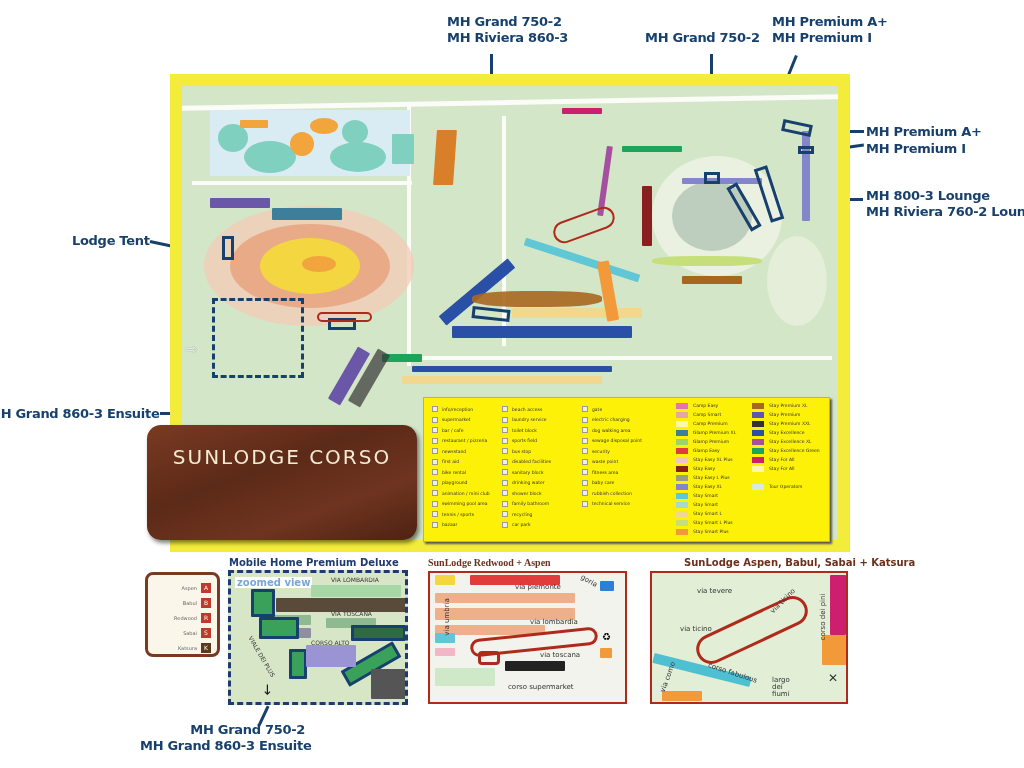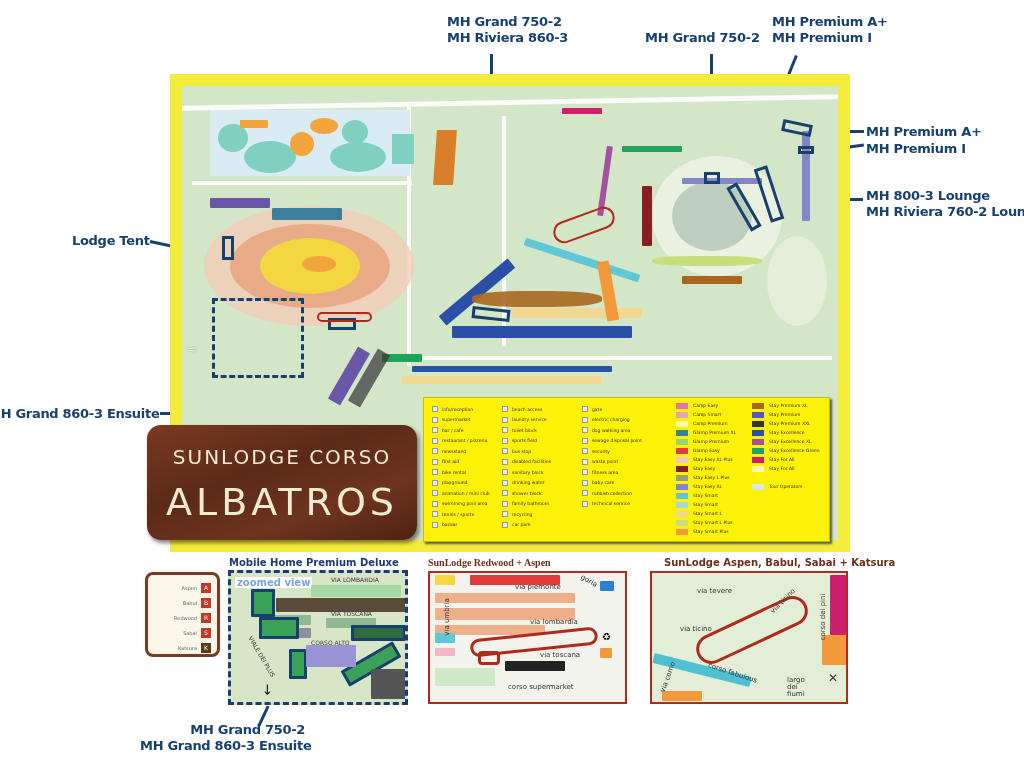--- a/index.html
+++ b/index.html
@@ -168,21 +168,20 @@
     <div class="outline" style="left:556px; top:96px; width:12px; height:50px; transform:rotate(-30deg);"></div>
     <div class="red-outline" style="left:370px; top:128px; width:64px; height:22px; transform:rotate(-20deg);"></div>
     <div class="red-outline" style="left:135px; top:226px; width:55px; height:10px; border-radius:6px;"></div>
 
     <div style="position:absolute; left:4px; top:255px; font-size:14px; color:#fff; text-shadow:0 0 1px #555;">⇨</div>
   </div>
 </div>
 
 <div id="sign">
   <div class="line1">SUNLODGE CORSO</div>
-  <div class="line2">ALBATROS</div>
 </div>
 
 <div id="legend">
   <div class="leg-col" style="left:8px;">
     <div class="leg-item">
         <span class="leg-ico"></span>
         <span>info/reception</span>
       </div>
     <div class="leg-item">
         <span class="leg-ico"></span>
@@ -494,28 +493,28 @@
   <div class="red-outline" style="left:48px; top:78px; width:22px; height:14px; border-width:3px; border-radius:4px;"></div>
   <div style="position:absolute; left:172px; top:58px; font-size:10px;">♻</div>
   <div class="street" style="left:85px; top:10px;">via piemonte</div>
   <div class="street" style="left:-2px; top:40px; transform:rotate(-90deg);">via umbria</div>
   <div class="street" style="left:100px; top:45px;">via lombardia</div>
   <div class="street" style="left:110px; top:78px;">via toscana</div>
   <div class="street" style="left:78px; top:110px;">corso supermarket</div>
   <div class="street" style="left:150px; top:4px; transform:rotate(30deg);">goria</div>
 </div>
 
-<div class="inset-title" style="left:664px; top:557px; color:#6b301c;">SunLodge Aspen, Babul, Sabai + Katsura</div>
+<div class="inset-title" style="left:684px; top:557px; color:#6b301c;">SunLodge Aspen, Babul, Sabai + Katsura</div>
 <div class="inset inset-red" style="left:650px; top:571px; width:198px; height:133px; background:#e2eed6;">
   <div class="lot" style="left:178px; top:2px; width:16px; height:60px; background:#cc1f6d;"></div>
   <div class="lot" style="left:170px; top:62px; width:24px; height:30px; background:#f29a3a;"></div>
   <div class="lot" style="left:0px; top:92px; width:100px; height:10px; background:#4ec0d2; transform:rotate(14deg);"></div>
   <div class="lot" style="left:10px; top:118px; width:40px; height:10px; background:#f29a3a;"></div>
   <div class="red-outline" style="left:40px; top:42px; width:120px; height:30px; border-width:3px; border-radius:30px; transform:rotate(-25deg);"></div>
   <div style="position:absolute; left:176px; top:98px; font-size:12px; color:#333;">✕</div>
   <div class="street" style="left:45px; top:14px;">via tevere</div>
   <div class="street" style="left:115px; top:24px; transform:rotate(-45deg);">via ticino</div>
   <div class="street" style="left:28px; top:52px;">via ticino</div>
   <div class="street" style="left:148px; top:40px; transform:rotate(-90deg);">corso dei pini</div>
   <div class="street" style="left:0px; top:100px; transform:rotate(-70deg);">via como</div>
   <div class="street" style="left:55px; top:96px; transform:rotate(18deg);">corso fabulous</div>
-  <div class="street" style="left:135px; top:104px; width:30px; white-space:normal; line-height:7px;">largo dei fiumi</div>
+  <div class="street" style="left:120px; top:104px; width:30px; white-space:normal; line-height:7px;">largo dei fiumi</div>
 </div>
 
 </body></html>

